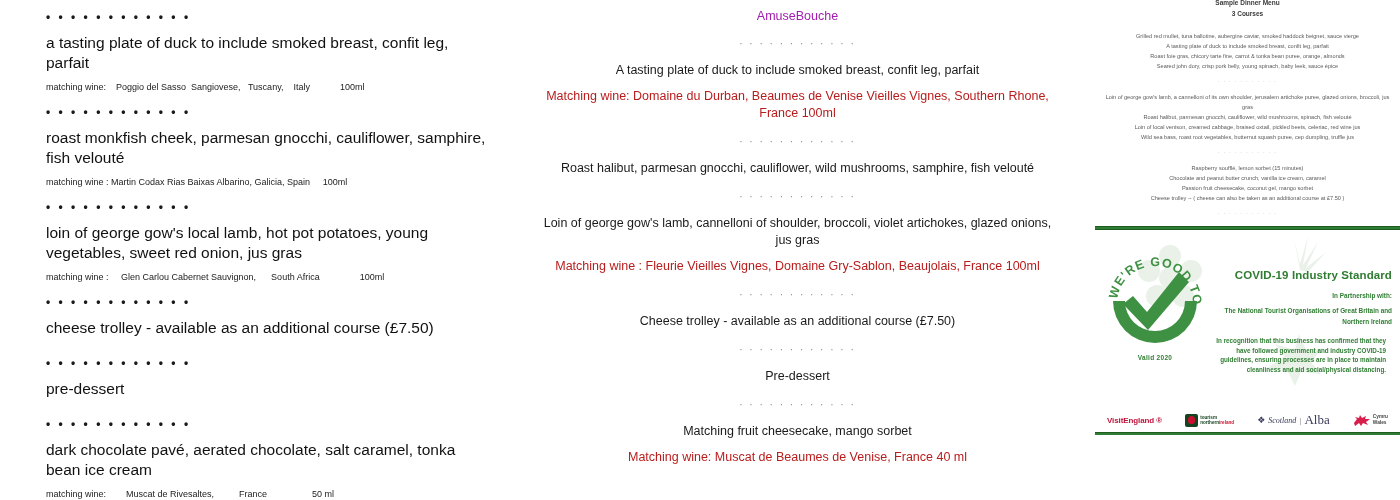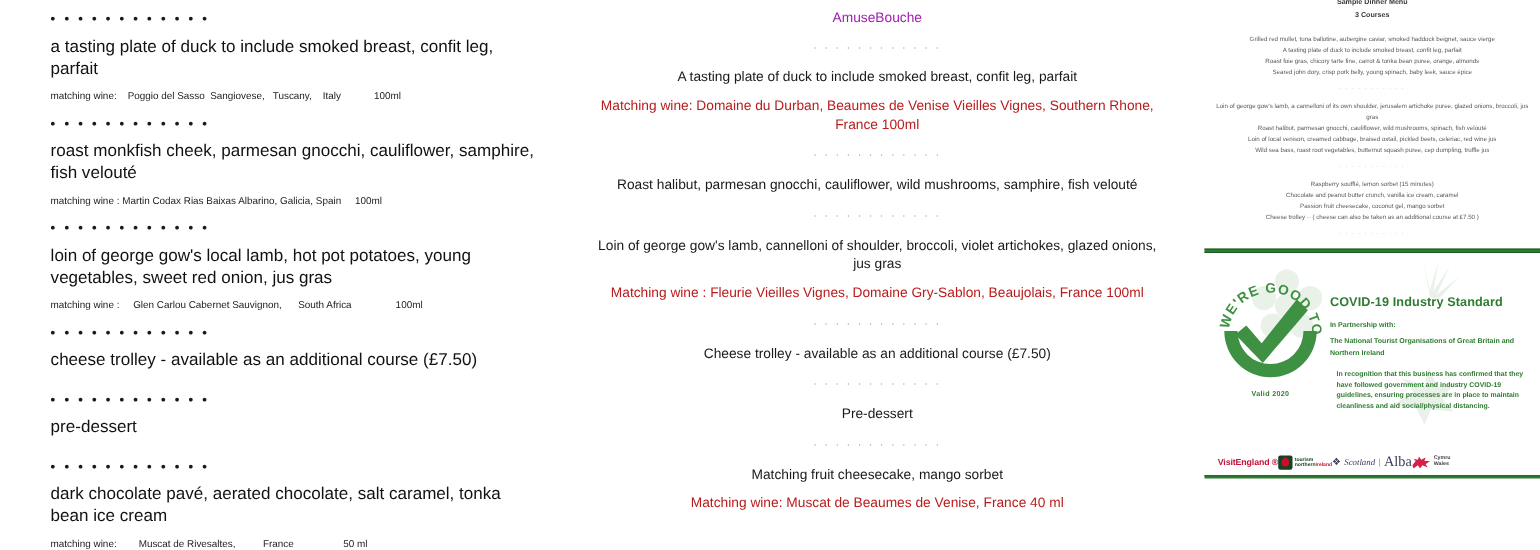--- a/index.html
+++ b/index.html
@@ -175,21 +175,21 @@
   }
   .gtg-valid {
     font-size: 6.5px;
     font-weight: bold;
     color: #2f7d32;
     margin-top: 4px;
     letter-spacing: 0.3px;
   }
   .covid-text {
     flex: 1;
-    text-align: left;
+    text-align: right;
     padding-top: 22px;
   }
   .covid-title {
     font-size: 11.5px;
     font-weight: bold;
     color: #2f7d32;
     line-height: 15px;
     letter-spacing: 0.1px;
   }
   .covid-partner {
@@ -212,20 +212,21 @@
     color: #2f7d32;
     line-height: 9.5px;
     margin-top: 9px;
     padding: 0 6px;
   }
 
   .logo-row {
     position: relative;
     display: flex;
     align-items: center;
+    justify-content: space-between;
     padding: 6px 12px 4px 12px;
     box-sizing: border-box;
     width: 305px;
   }
   .logo-visitengland {
     font-size: 8px;
     font-weight: bold;
     color: #c0143c;
     letter-spacing: -0.1px;
     white-space: nowrap;

